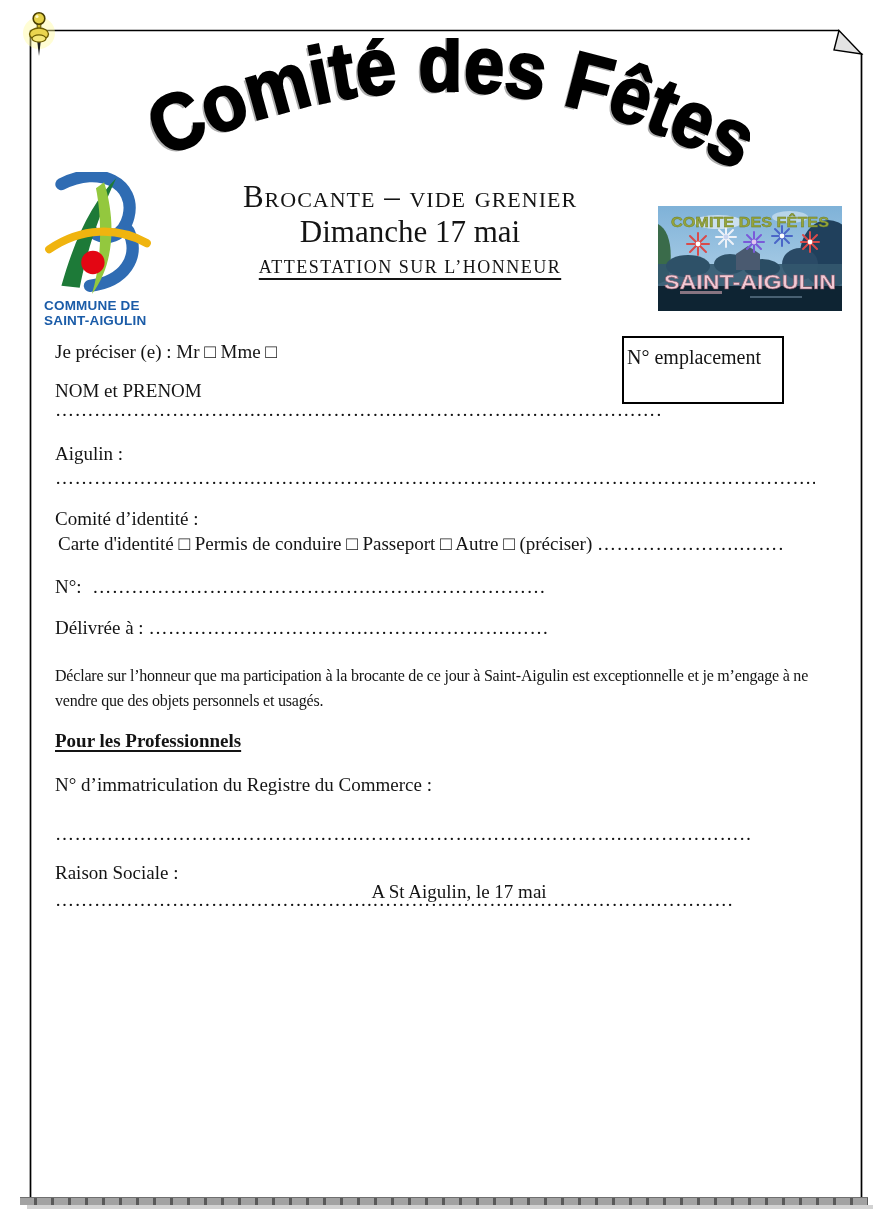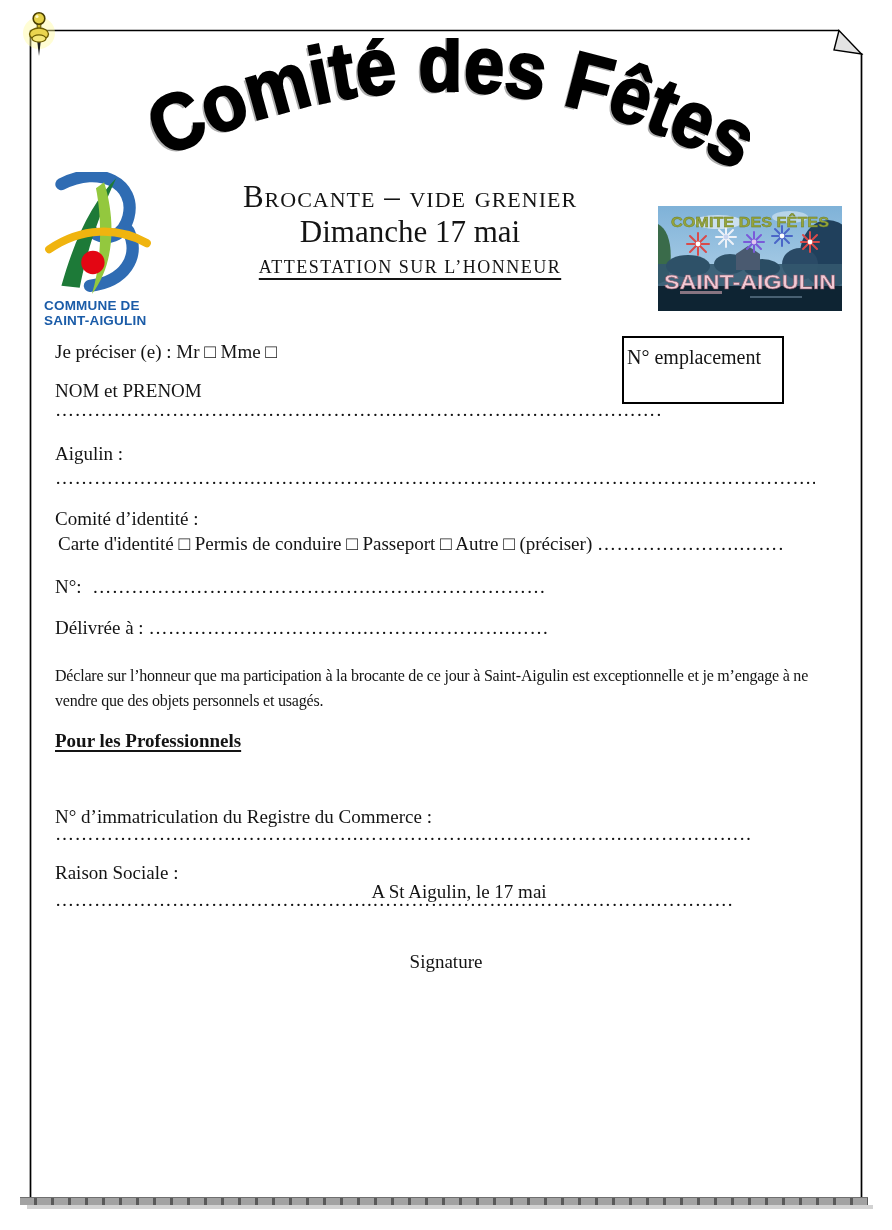--- a/index.html
+++ b/index.html
@@ -180,22 +180,21 @@
 
   <div class="t" style="left:55px;top:617px;">
     <span>Délivrée à :</span>
     <span class="dotspan" style="width:402px;">…………………………….………………….…………………………………………</span>
   </div>
 
   <div class="t decl" style="left:55px;top:663px;width:780px;">Déclare sur l’honneur que ma participation à la brocante de ce jour à Saint-Aigulin est exceptionnelle et je m’engage à ne vendre que des objets personnels et usagés.</div>
 
   <div class="t pros" style="left:55px;top:730px;">Pour les Professionnels</div>
 
-  <div class="t" style="left:55px;top:774px;margin-top:32px;">N° d’immatriculation du Registre du Commerce :</div>
+  <div class="t" style="left:55px;top:774px;">N° d’immatriculation du Registre du Commerce :</div>
   <div class="t dots" style="left:55px;top:822px;width:698px;">……………………….……………….……………….………………….…………………………………………….……………………</div>
 
   <div class="t" style="left:55px;top:862px;">Raison Sociale :</div>
   <div class="t dots" style="left:55px;top:888px;width:680px;">………………………………………….………………….………………….………………..…………………………….………………</div>
 
   <div class="t centered" style="top:881px;padding-left:13px;">A St Aigulin, le 17 mai</div>
-  <div class="t centered" style="top:951px;">Signature</div>
 
 </div>
 
 </body></html>

